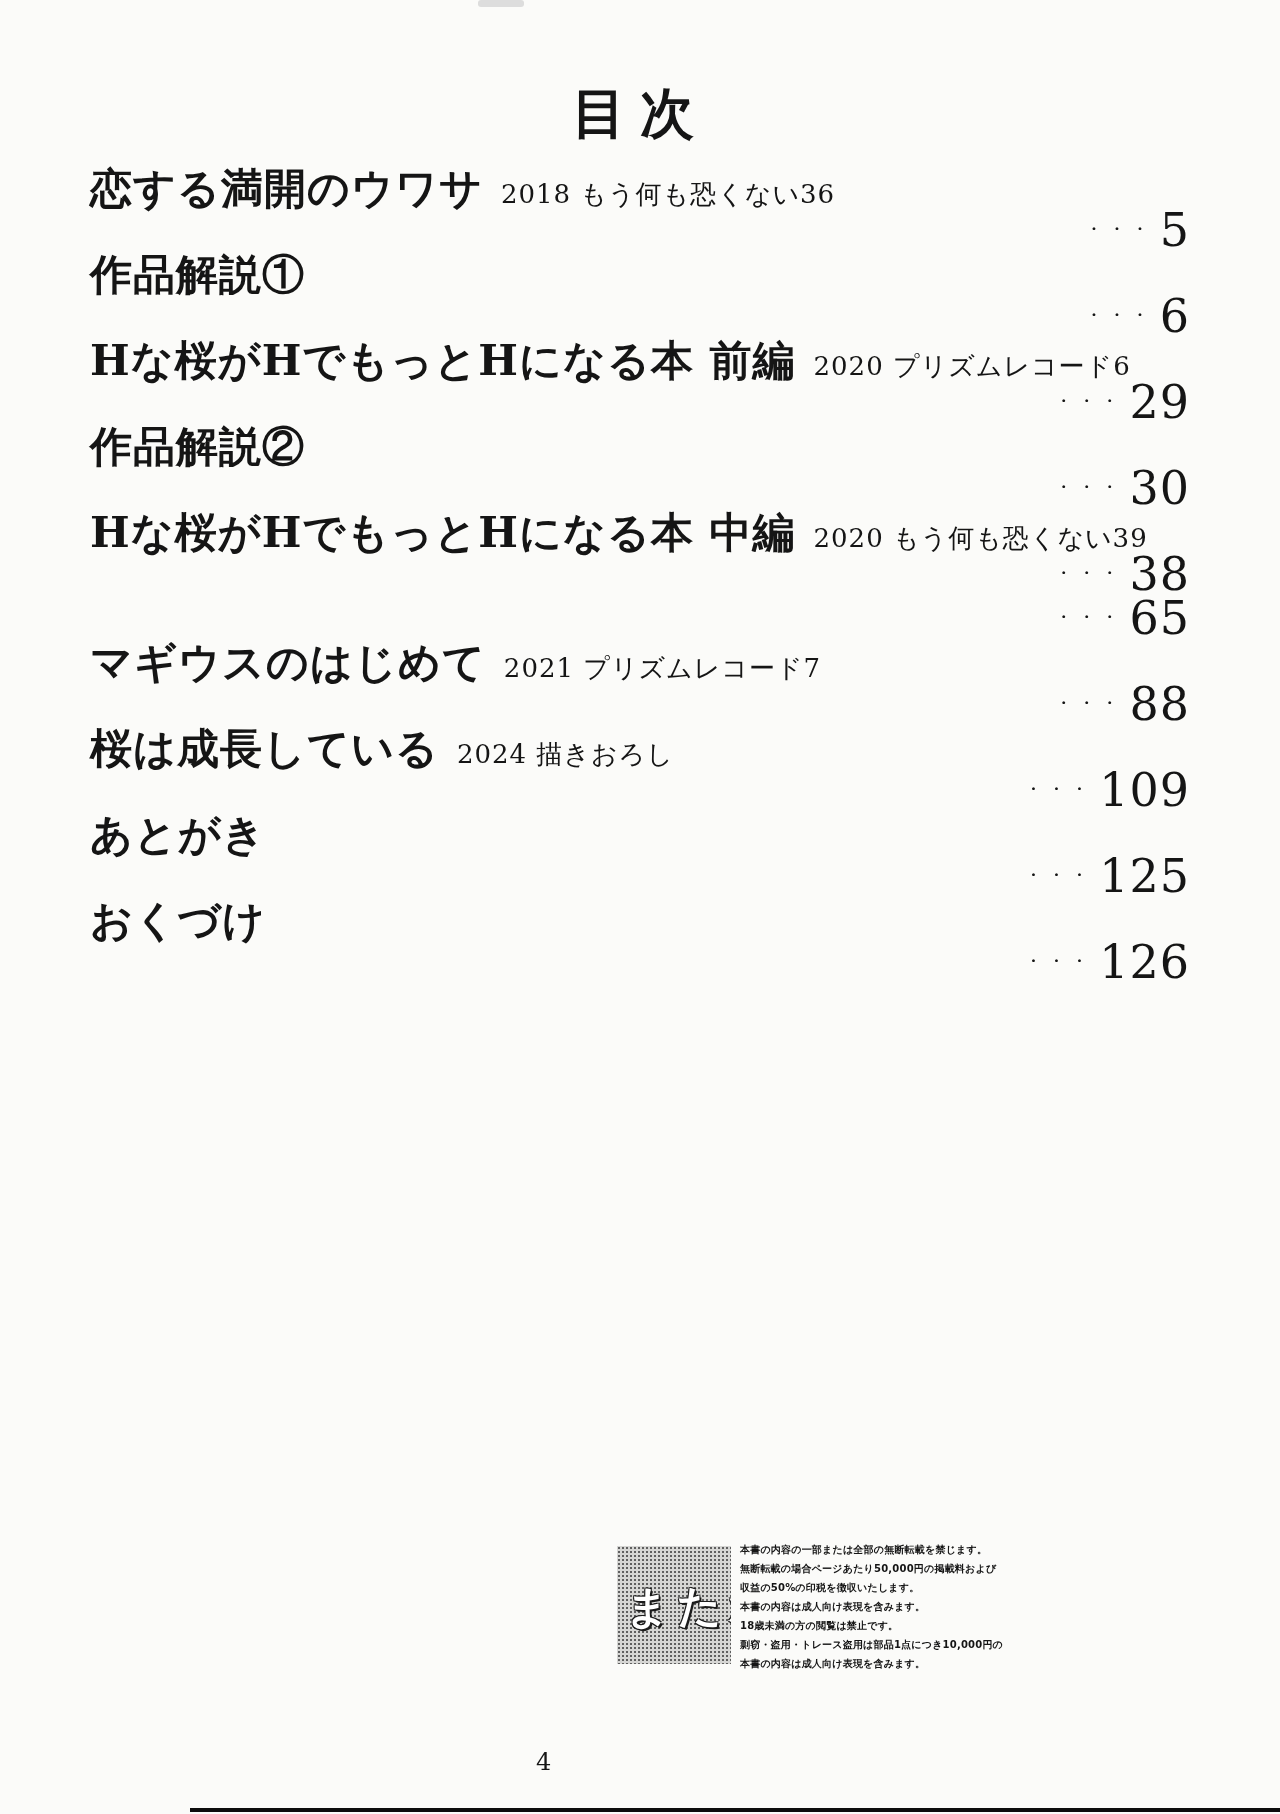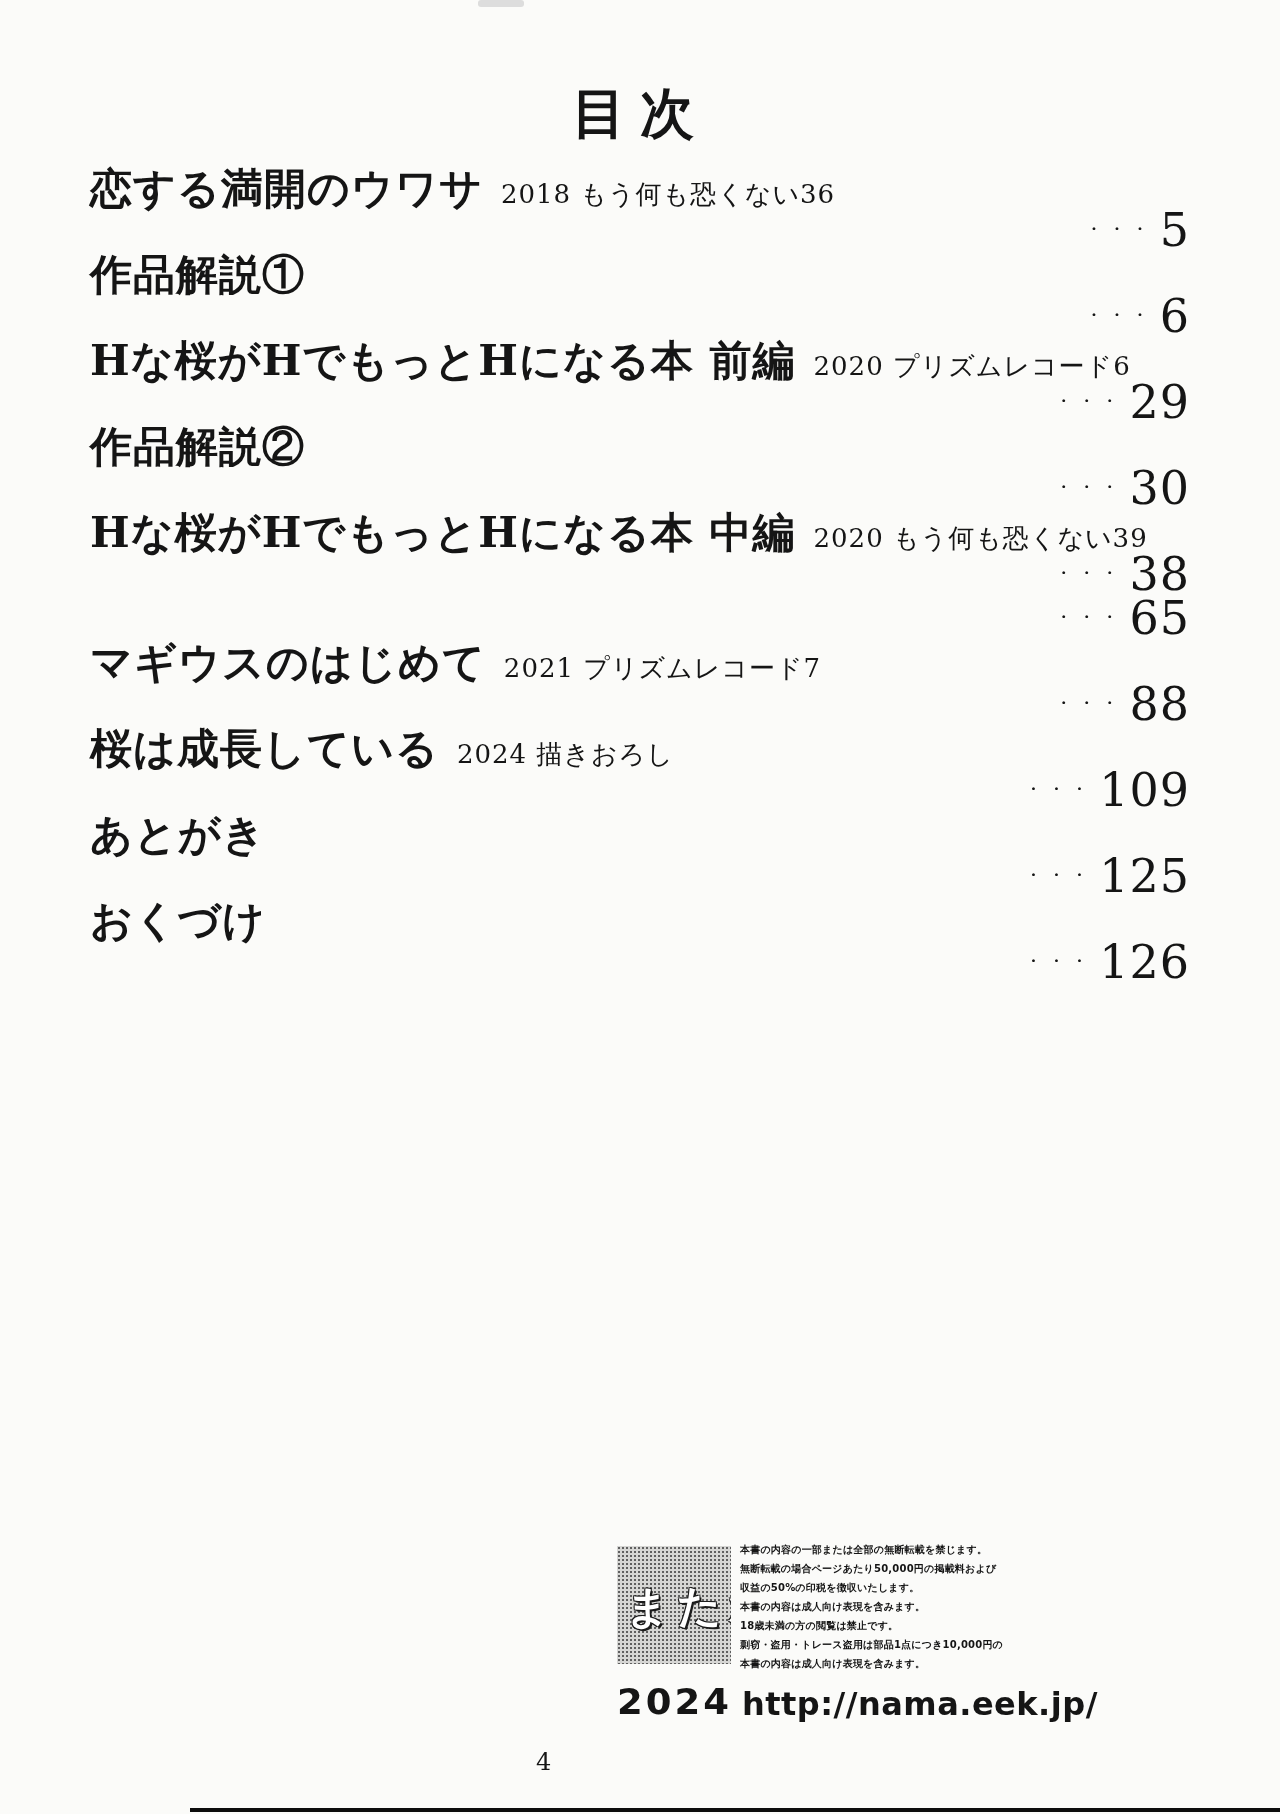--- a/index.html
+++ b/index.html
@@ -281,20 +281,16 @@
     <div class="legal">
       <div>本書の内容の一部または全部の無断転載を禁じます。</div>
       <div>無断転載の場合ページあたり50,000円の掲載料および</div>
       <div>収益の50%の印税を徴収いたします。</div>
       <div>本書の内容は成人向け表現を含みます。</div>
       <div>18歳未満の方の閲覧は禁止です。</div>
       <div>剽窃・盗用・トレース盗用は部品1点につき10,000円の</div>
       <div>本書の内容は成人向け表現を含みます。</div>
     </div>
   </div>
-  <div class="footer-bottom">
-    <span class="year">2024</span>
-    <span class="url">http://nama.eek.jp/</span>
-  </div>
 </div>
 
 <div class="folio">4</div>
 <div class="scan-line-bottom"></div>
 
 </body></html>

